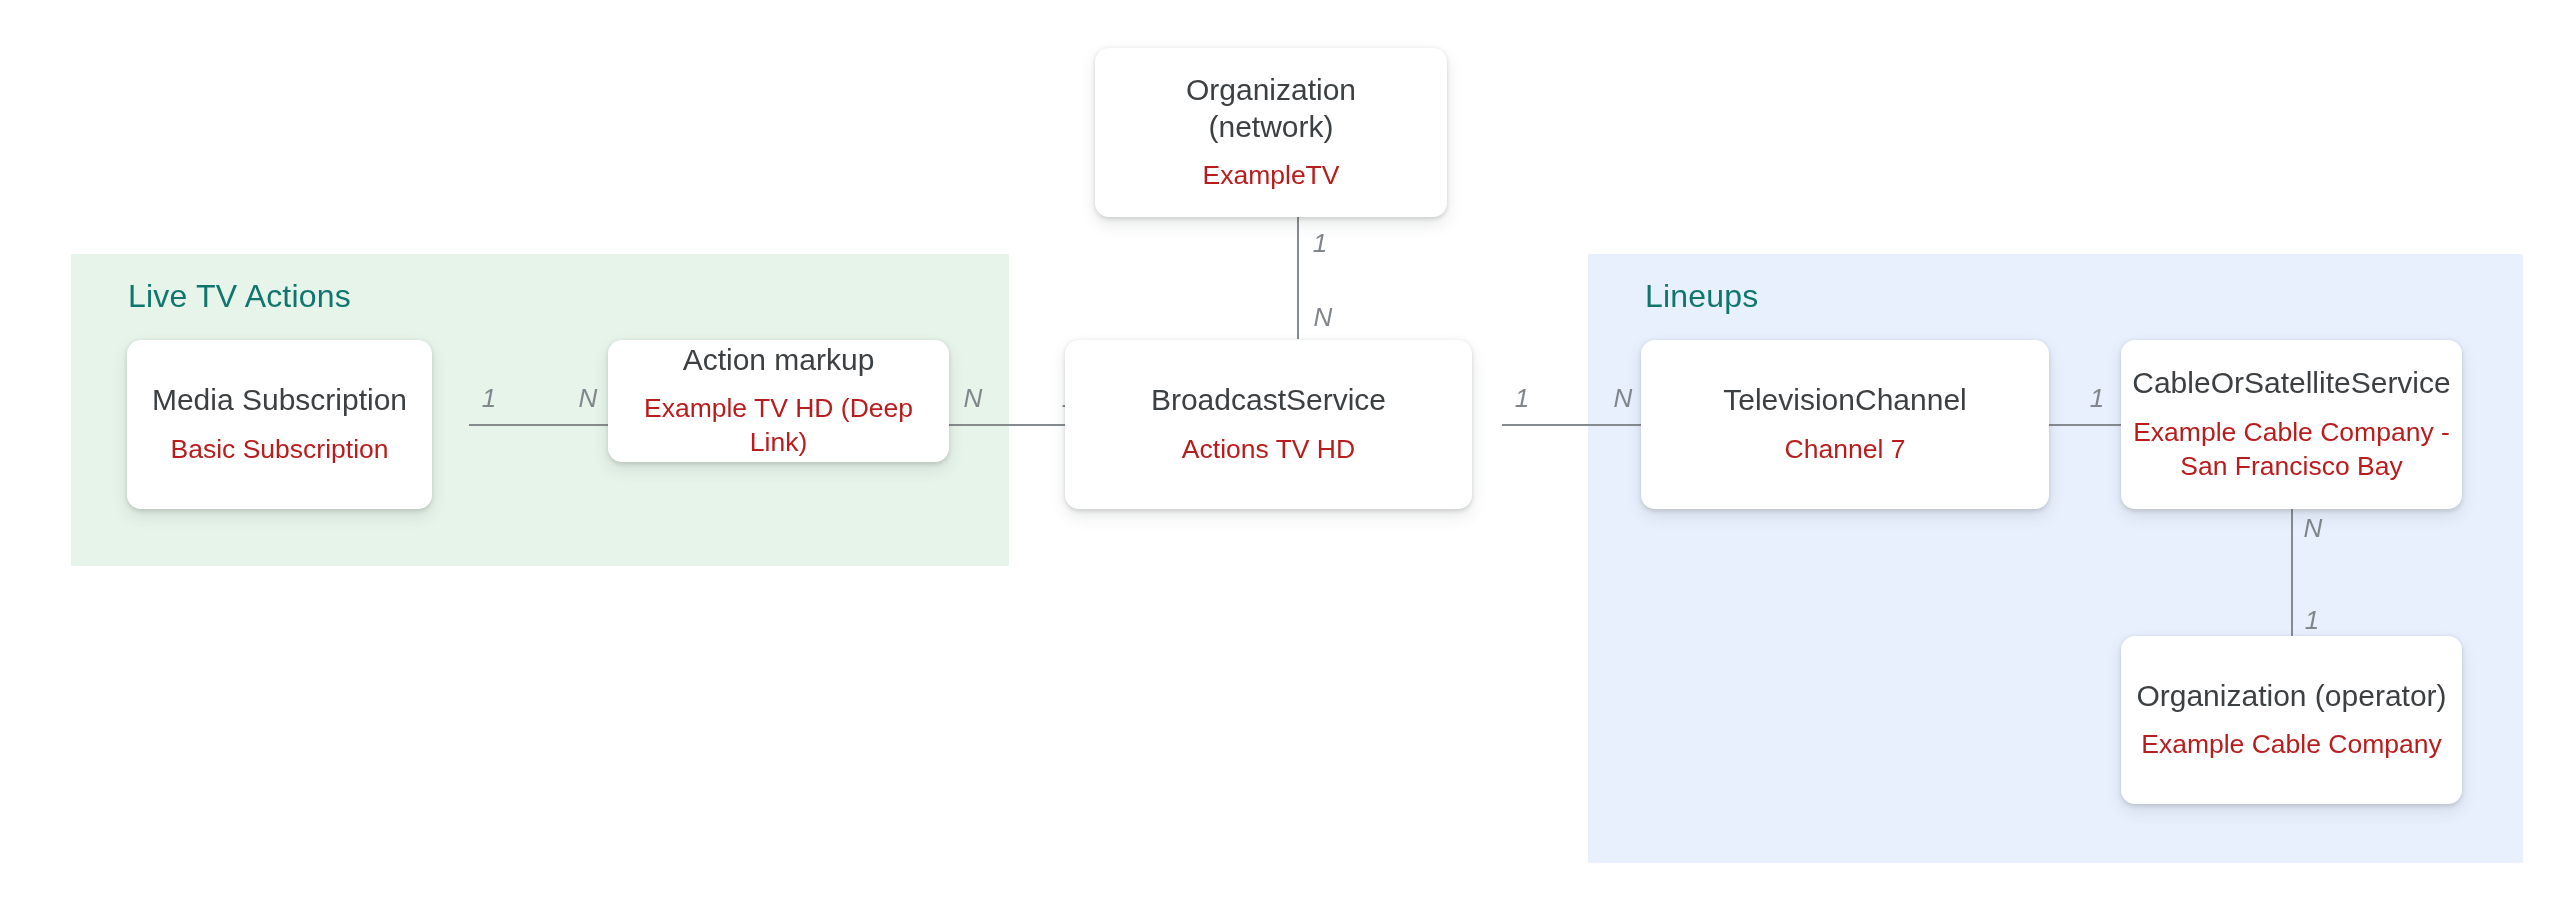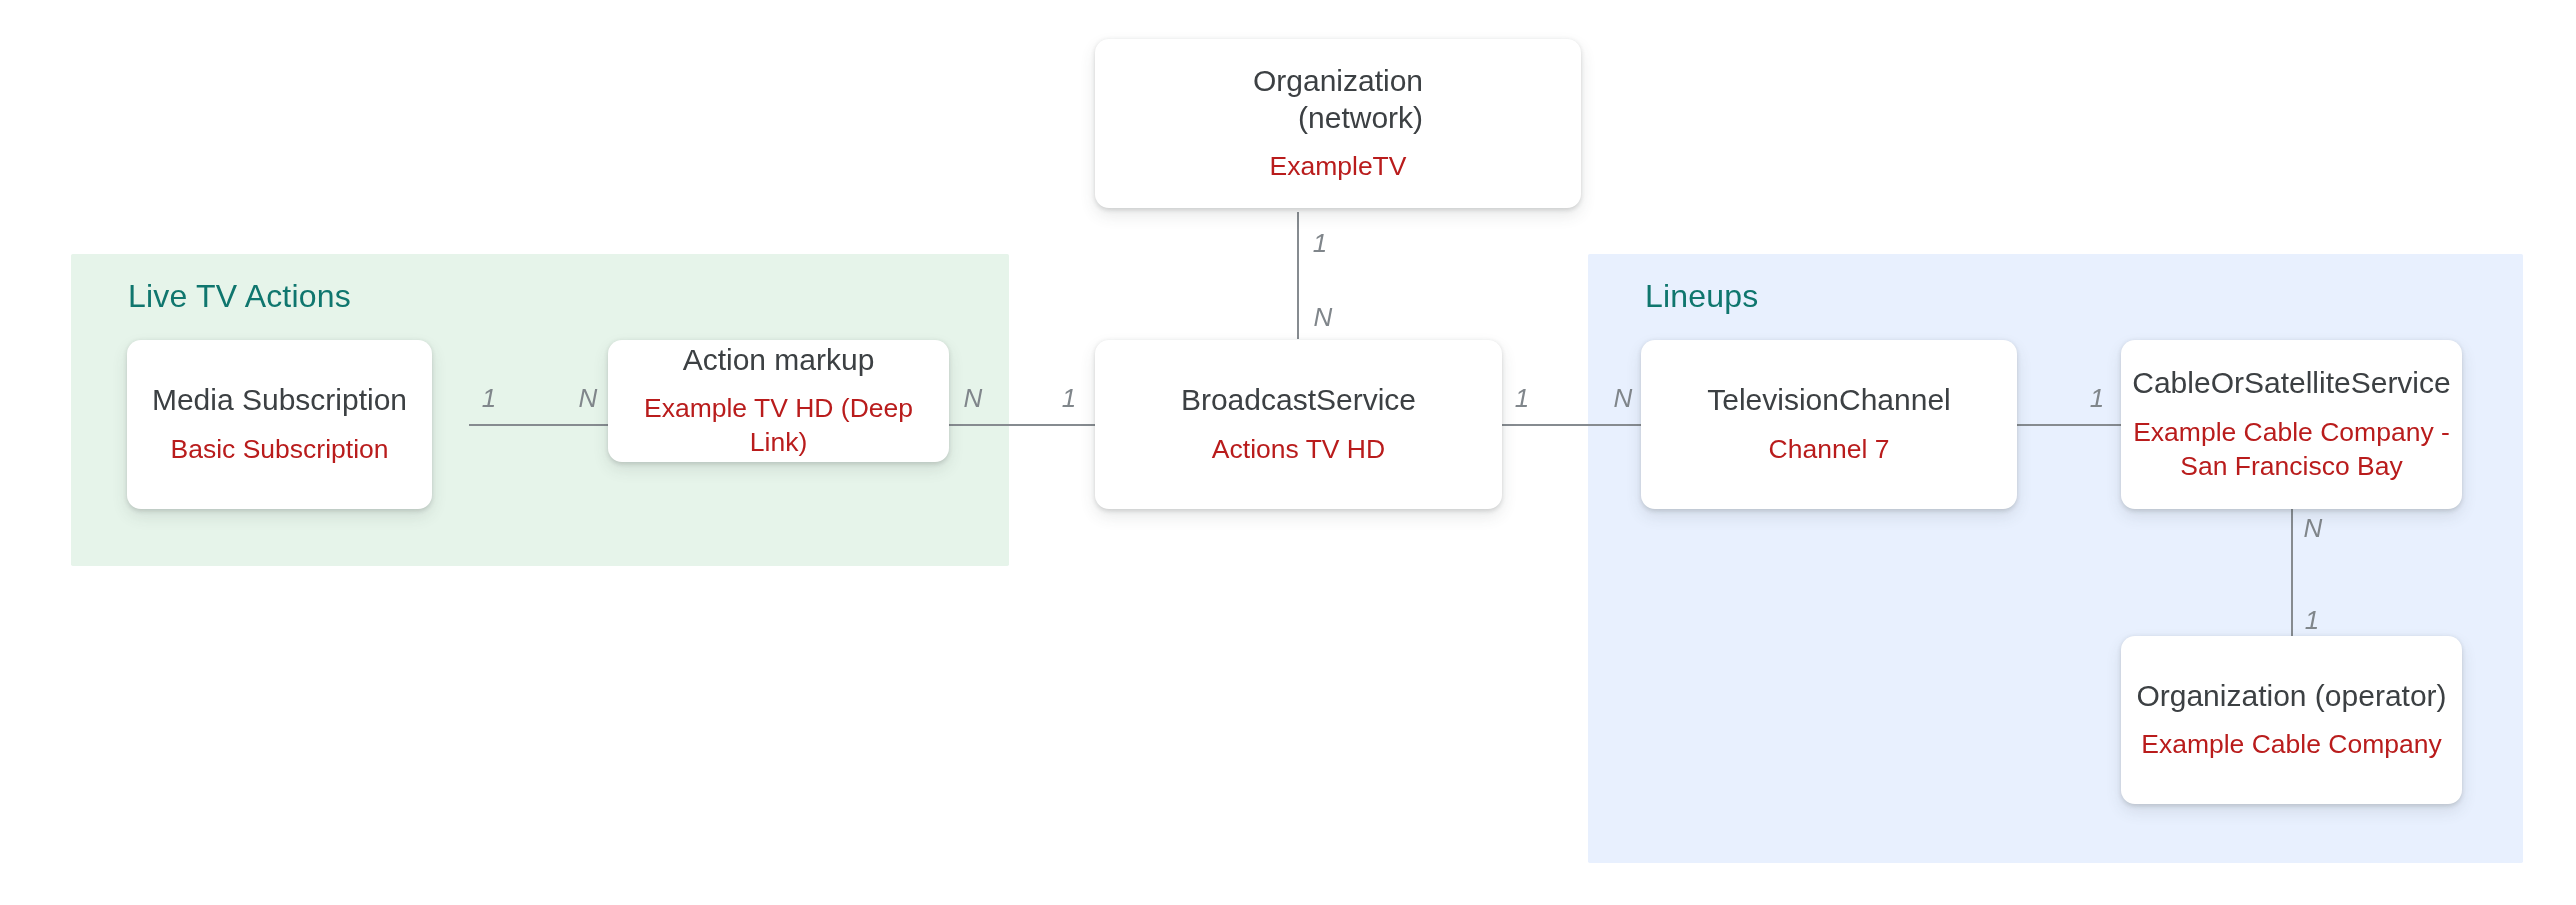--- a/index.html
+++ b/index.html
@@ -59,25 +59,25 @@
     font-size: 30px;
     line-height: 1.22;
     color: #3c4043;
     white-space: pre-line;
   }
   .node-subtitle {
     font-size: 26.5px;
     line-height: 1.28;
     color: #b91c1c;
   }
-  #node-org-network        { left: 1095px; top:  39px; width: 486px; height: 169px; text-align: right; }
+  #node-org-network        { left: 1095px; top:  48px; width: 352px; height: 169px; }
   #node-media-subscription { left:  127px; top: 340px; width: 305px; height: 169px; }
   #node-action-markup      { left:  608px; top: 340px; width: 341px; height: 122px; }
-  #node-broadcast-service  { left: 1095px; top: 340px; width: 407px; height: 169px; }
-  #node-television-channel { left: 1641px; top: 340px; width: 376px; height: 169px; }
+  #node-broadcast-service  { left: 1065px; top: 340px; width: 407px; height: 169px; }
+  #node-television-channel { left: 1641px; top: 340px; width: 408px; height: 169px; }
   #node-cable-or-satellite { left: 2121px; top: 340px; width: 341px; height: 169px; }
   #node-org-operator       { left: 2121px; top: 636px; width: 341px; height: 168px; }
 
   
   .h-line, .v-line {
     position: absolute;
     background: #868b90;
   }
   .h-line { height: 1.8px; }
   .v-line { width: 1.8px; }

